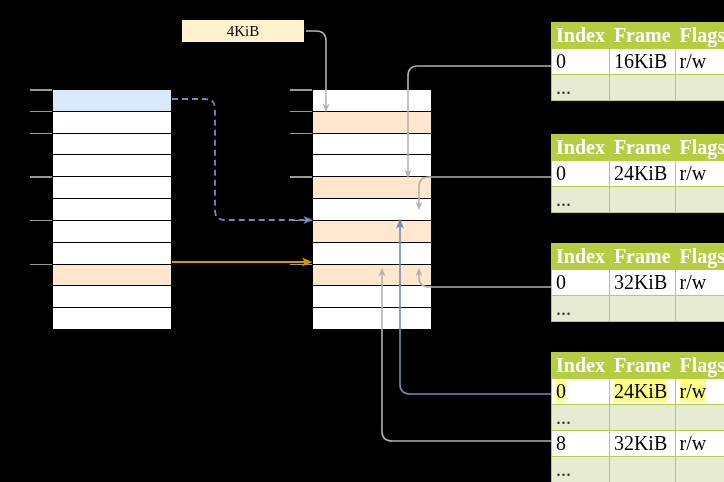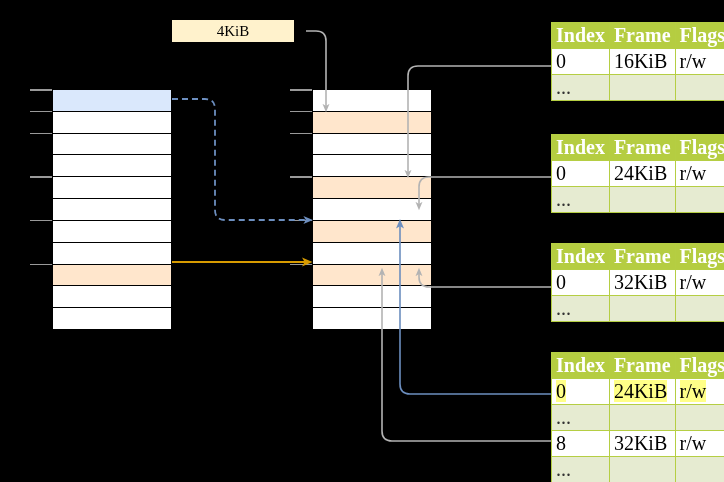--- a/index.html
+++ b/index.html
@@ -96,21 +96,21 @@
     width: 724px;
     height: 482px;
     pointer-events: none;
   }
 </style>
 </head>
 <body>
 
 <div id="page">
 
-  <div class="label-box" style="left:172px; top:20px; width:122px; height:22px;">
+  <div class="label-box" style="left:182px; top:20px; width:122px; height:22px;">
     <span>4KiB</span>
   </div>
 
   <div class="col" id="left-col" style="left:52px; top:89px; width:120px; height:240px;">
       <div class="cell blue" style="top: 0px; height: 23.3182px;"></div>
       <div class="tick" style="top: 0px; left: -22px; width: 22px;"></div>
       <div class="cell" style="top: 21.8182px; height: 23.3182px;"></div>
       <div class="tick" style="top: 21.8182px; left: -22px; width: 22px;"></div>
       <div class="cell" style="top: 43.6364px; height: 23.3182px;"></div>
       <div class="tick" style="top: 43.6364px; left: -22px; width: 22px;"></div>

